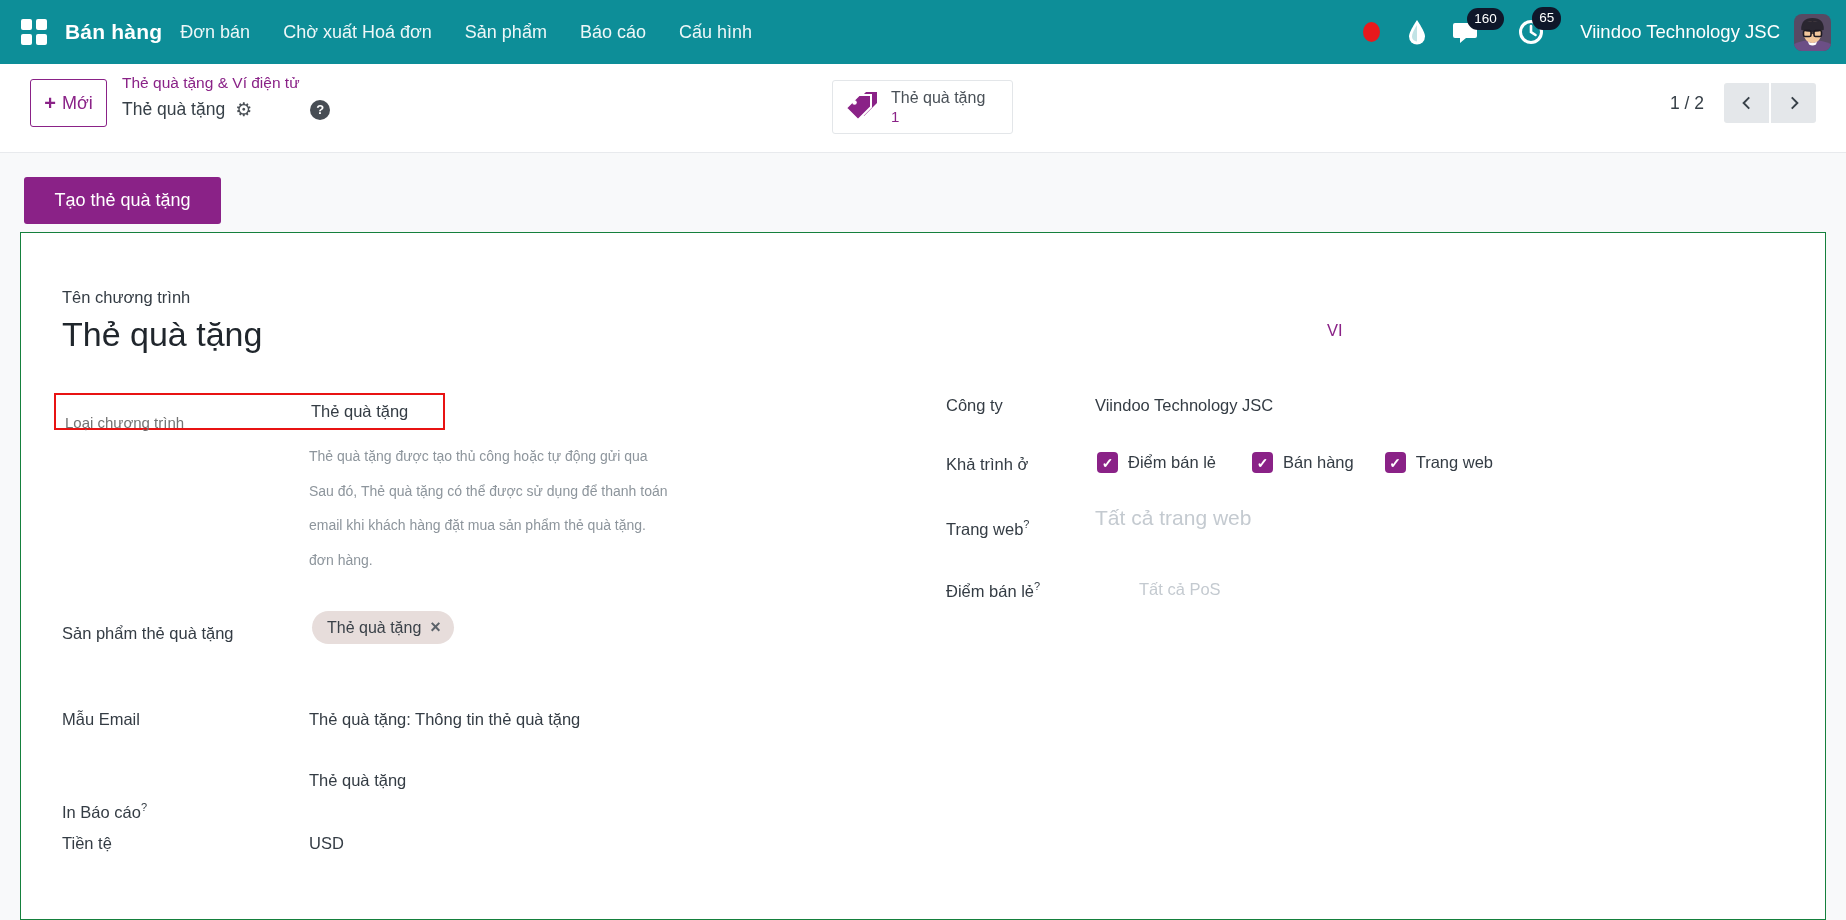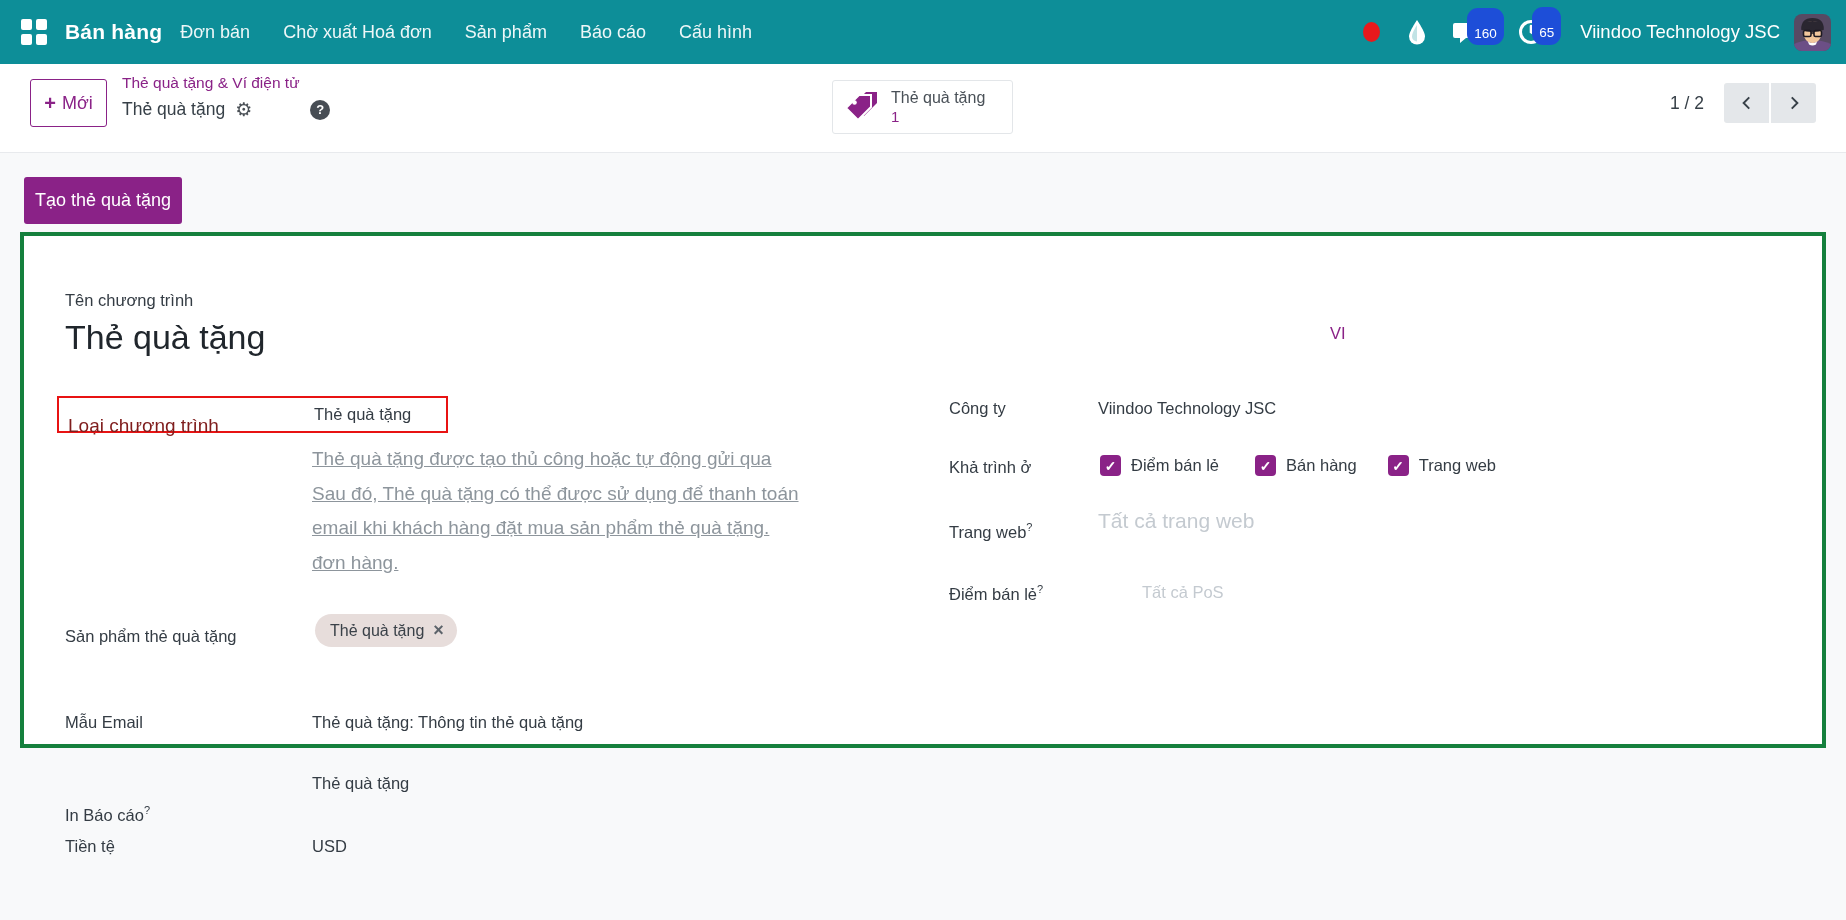--- a/index.html
+++ b/index.html
@@ -11,22 +11,22 @@
             background:#0d8e98; display:flex; align-items:center; color:#fff; }
   .apps-btn { width:27px; height:27px; margin-left:21px; display:grid;
               grid-template-columns:11px 11px; grid-template-rows:11px 11px; gap:4px; cursor:pointer; }
   .apps-btn span { background:#fff; border-radius:2px; }
   .app-name { font-size:21px; font-weight:bold; margin-left:17px; letter-spacing:.2px; }
   .menu { display:flex; align-items:center; margin-left:18px; gap:33px; }
   .menu .menu-item { font-size:18px; color:#eef7f8; cursor:pointer; white-space:nowrap; }
   .nav-right { margin-left:auto; display:flex; align-items:center; }
   .rec-dot { width:17px; height:20px; border-radius:50%; background:#e8191c; margin-right:27px; }
   .nav-ico { position:relative; margin-right:26px; cursor:pointer; display:flex; align-items:center; }
-  .badge { position:absolute; top:-12px; left:14px; background:#1d4ed8; color:#fff;
-           font-size:13.5px; line-height:1; padding:19px 7px 5px; border-radius:11px; white-space:nowrap; }
+  .badge { position:absolute; top:-12px; left:14px; background:#0f172a; color:#fff;
+           font-size:13.5px; line-height:1; padding:4px 7px 5px; border-radius:11px; white-space:nowrap; }
   .company { font-size:18.5px; margin:0 14px 0 6px; white-space:nowrap; cursor:pointer; }
   .avatar { width:37px; height:37px; border-radius:8px; overflow:hidden; margin-right:15px; cursor:pointer; }
 
   
   .control-panel { position:absolute; left:0; top:64px; width:1846px; height:89px;
                    background:#fff; border-bottom:1px solid #e8eaed; }
   .btn-new { position:absolute; left:30px; top:15px; width:77px; height:48px; background:#fff;
              border:1px solid #8a2287; border-radius:3px; color:#8a2287; font-size:18px;
              display:flex; align-items:center; justify-content:center; gap:6px; cursor:pointer;
              font-family:"Liberation Sans", sans-serif; }
@@ -47,42 +47,42 @@
   .smart-count { font-size:15px; color:#8a2287; }
   .pager { position:absolute; right:0; top:0; height:78px; display:flex; align-items:center; }
   .pager-value { font-size:17.5px; color:#374048; margin-right:20px; cursor:pointer; }
   .pager-btn { width:45px; height:40px; background:#e4e7ea; display:flex; align-items:center;
                justify-content:center; cursor:pointer; }
   .pager-btn.prev { border-radius:3px 0 0 3px; margin-right:2px; }
   .pager-btn.next { border-radius:0 3px 3px 0; margin-right:30px; }
 
   
   .content { position:absolute; left:0; top:153px; width:1846px; height:767px; background:#f8f9fa; }
-  .btn-action { position:absolute; left:24px; top:24px; width:158px; height:47px; background:#8a2287;
+  .btn-action { position:absolute; left:24px; top:24px; width:197px; height:47px; background:#8a2287;
                 border:none; border-radius:3px; color:#fff; font-size:18px; cursor:pointer;
                 font-family:"Liberation Sans", sans-serif; }
-  .sheet { position:absolute; left:20px; top:79px; width:1806px; height:516px; background:#fff;
-           border:4px solid #15803d; }
+  .sheet { position:absolute; left:20px; top:79px; width:1806px; height:688px; background:#fff;
+           border:1px solid #15803d; }
 
   .lbl { color:#343c44; font-size:16.5px; font-weight:500; }
   .val { color:#343c44; font-size:16.5px; }
   .sup-q { font-size:11px; vertical-align:super; }
 
   .name-label { position:absolute; left:41px; top:55px; }
   .name-title { position:absolute; left:41px; top:82px; font-size:34px; font-weight:500;
                 color:#20262c; cursor:text; }
   .translate-badge { position:absolute; left:1306px; top:88px; color:#8a2287; font-size:16.5px; cursor:pointer; }
 
   .redbox { position:absolute; left:33px; top:160px; width:391px; height:37px;
             border:2px solid #e81313; display:flex; align-items:center; }
-  .redbox .rb-label { color:#7f1d1d; font-size:19px; margin-left:9px; width:246px;margin-top:22px; }
+  .redbox .rb-label { color:#737373; font-size:15px; margin-left:9px; width:246px;margin-top:22px; }
   .redbox .rb-value { color:#343c44; font-size:16.5px; }
 
-  .help-text { position:absolute; left:288px; top:206px; color:#8d959c; font-size:19px;
-               line-height:34.5px;text-decoration:underline; }
+  .help-text { position:absolute; left:288px; top:206px; color:#8d959c; font-size:14px;
+               line-height:34.5px; }
 
   .fld-label-products { position:absolute; left:41px; top:383px; width:180px; line-height:34px; }
   .tag-pill { position:absolute; left:291px; top:378px; height:33px; background:#e7dddb;
               border-radius:17px; display:flex; align-items:center; padding:0 13px 0 15px;
               font-size:16px; color:#3a4148; }
   .tag-pill .tag-x { margin-left:9px; color:#5c636a; font-size:18px; font-weight:bold; cursor:pointer; }
 
   .row-email-l { position:absolute; left:41px; top:477px; }
   .row-email-v { position:absolute; left:288px; top:477px; }
   .row-report-l { position:absolute; left:41px; top:568px; }

